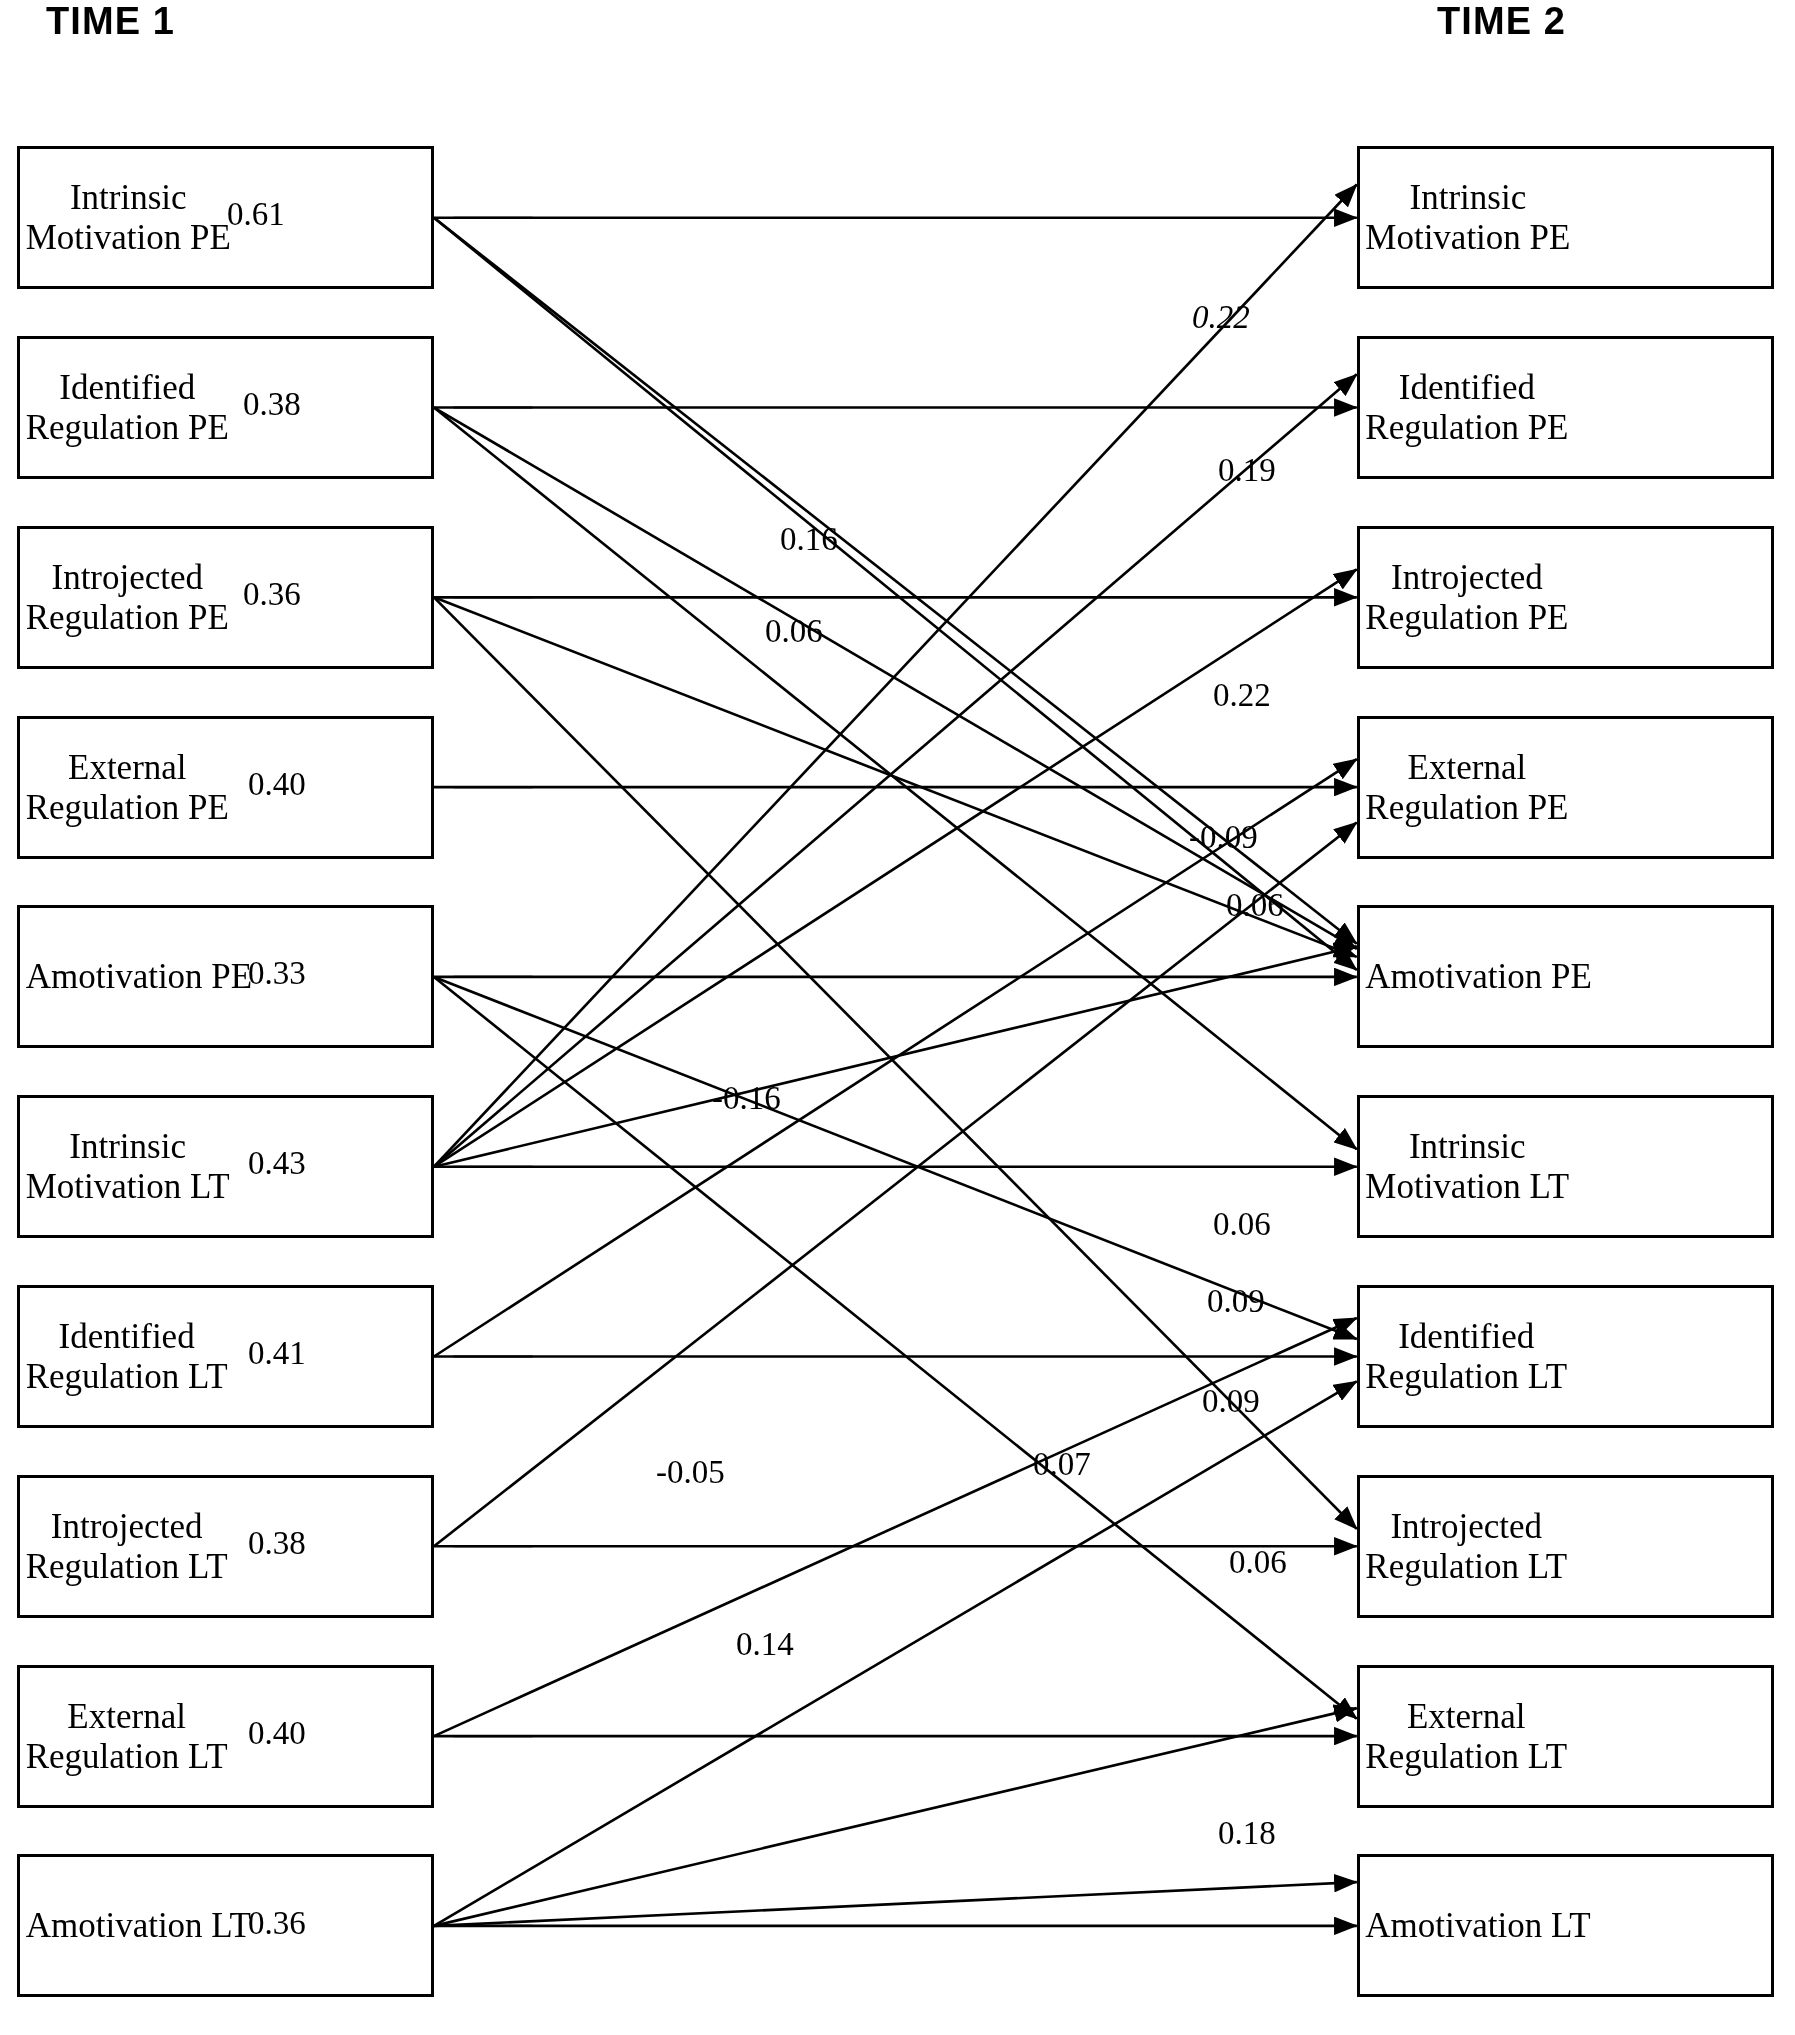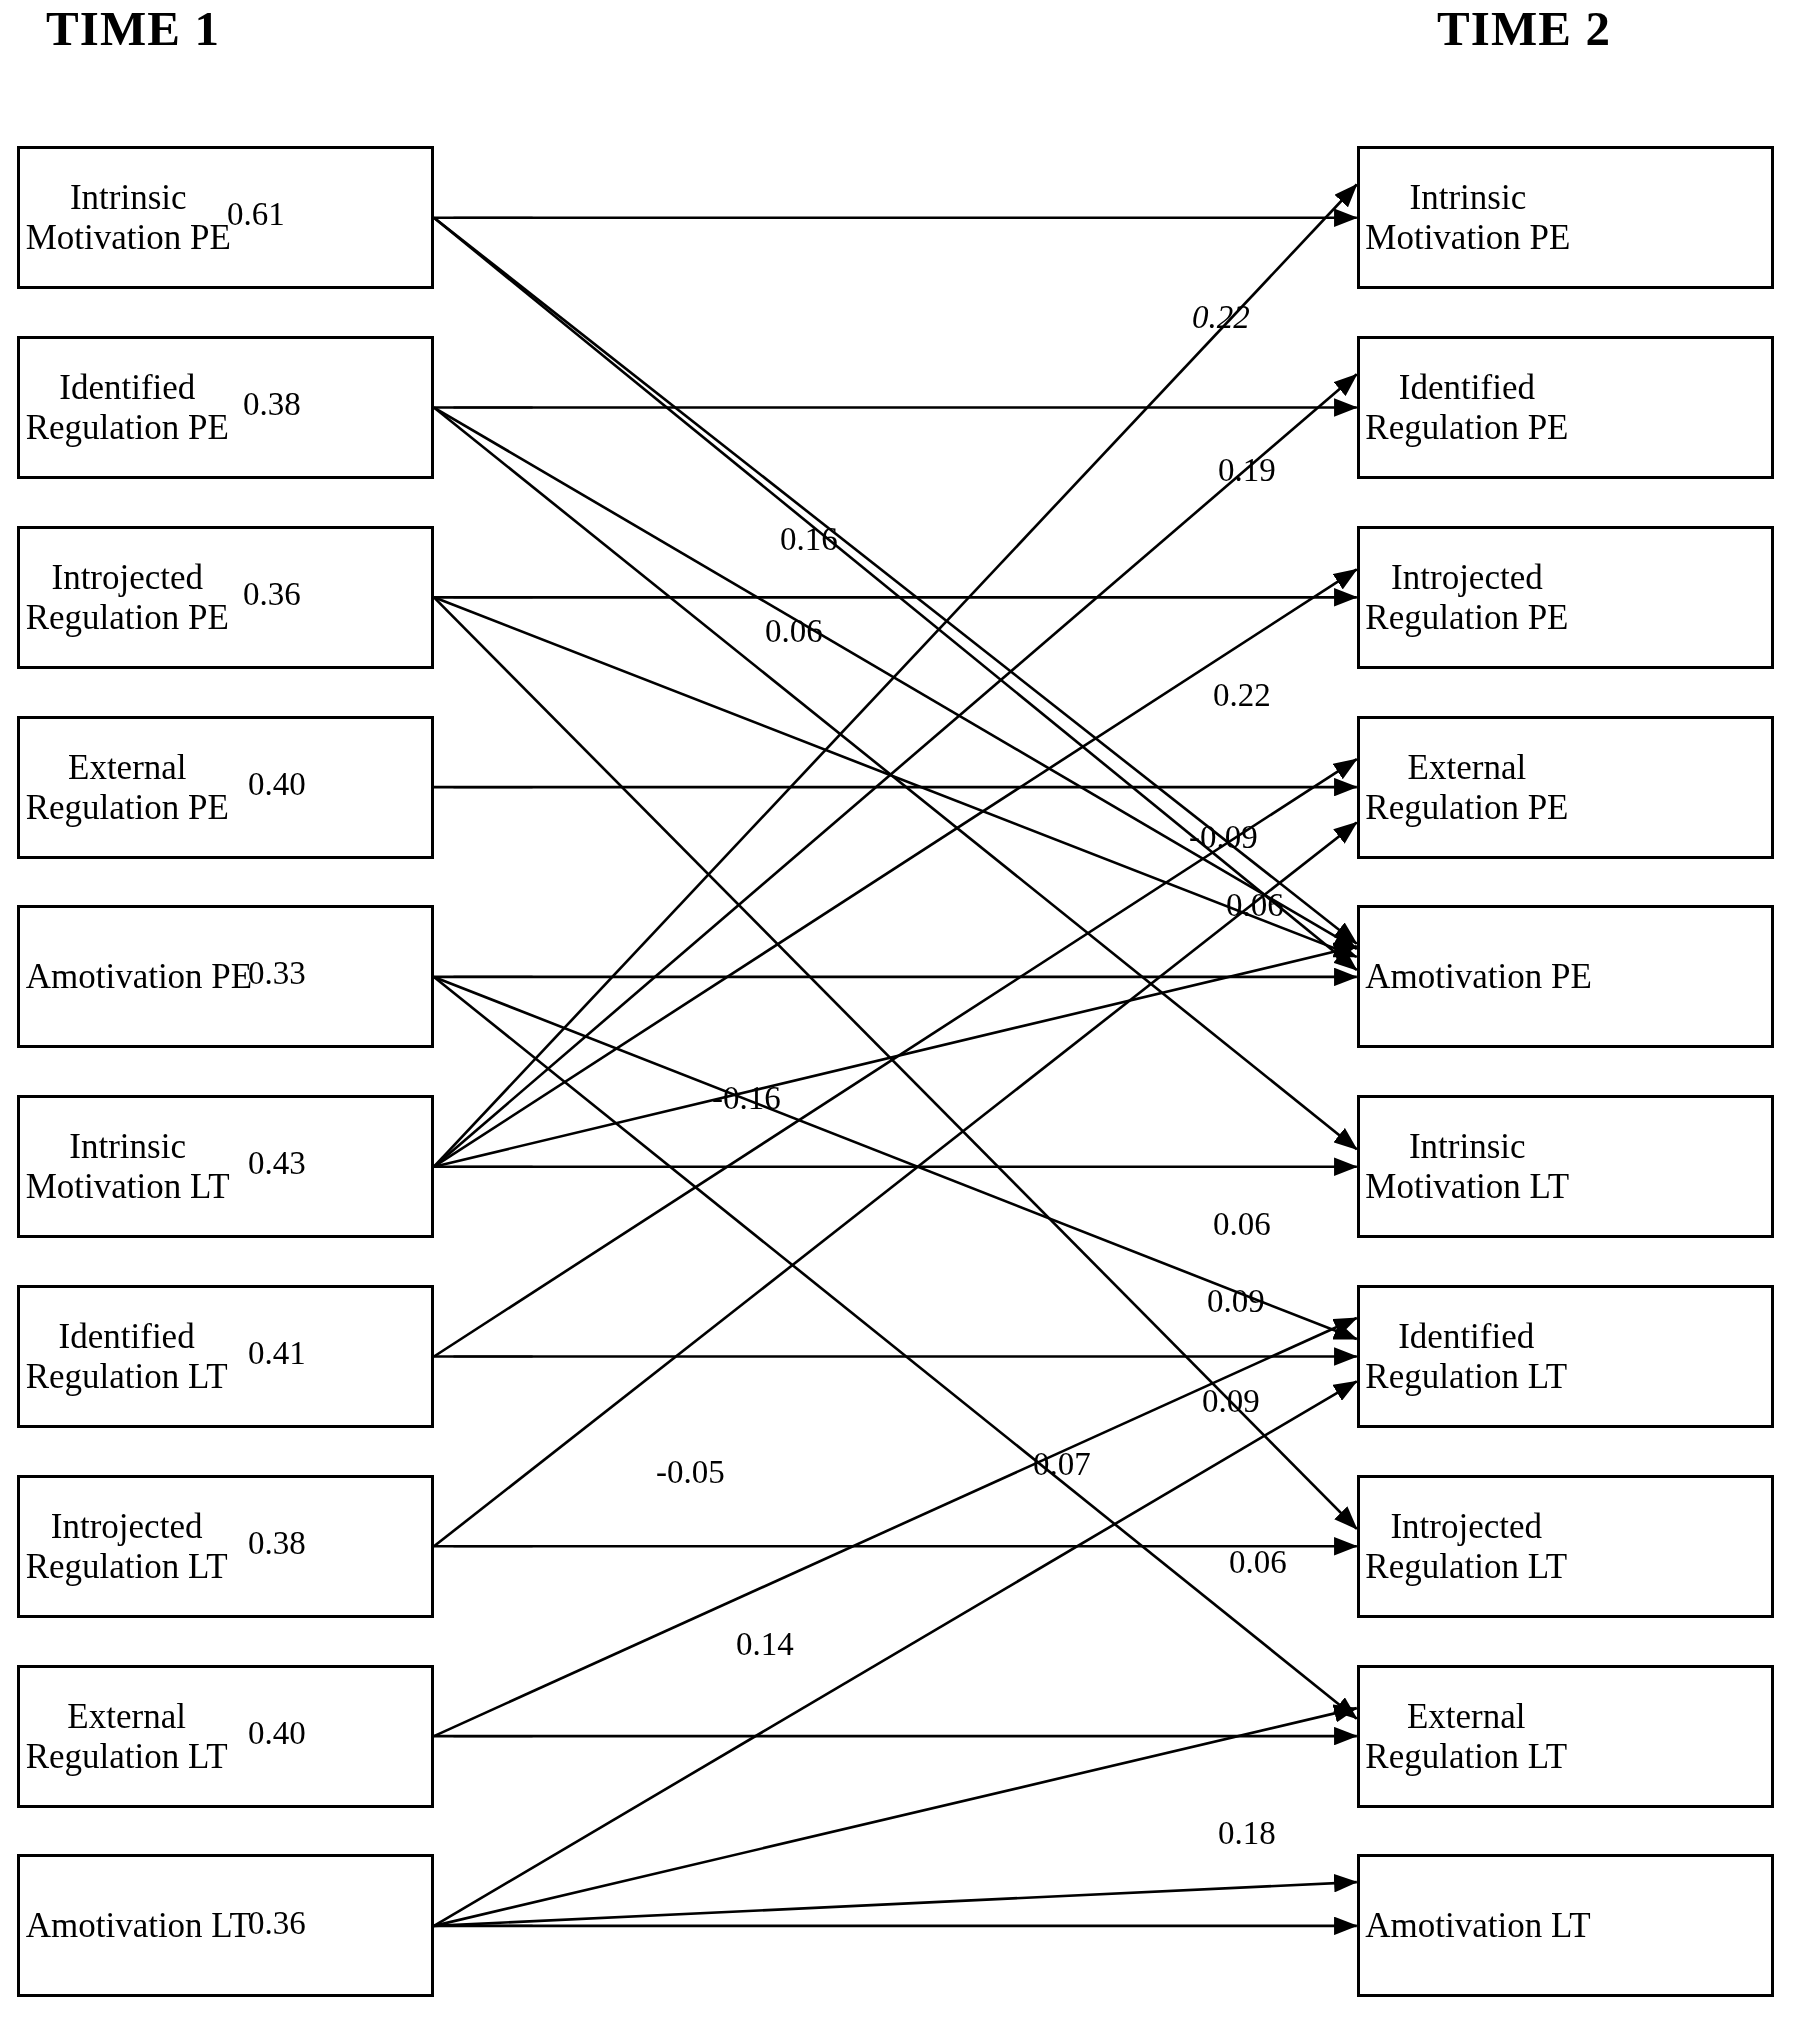--- a/index.html
+++ b/index.html
@@ -1,22 +1,22 @@
 <!DOCTYPE html>
 <html style="font-size:8.4px"><head>
 <meta charset="utf-8">
 <style>
   html,body{margin:0;padding:0;background:#ffffff;}
   body{width:1796px;height:2035px;font-family:"Liberation Serif","DejaVu Serif",serif;color:#000;}
   #stage{position:relative;width:1796px;height:2035px;overflow:hidden;background:#fff;}
   svg.layer{position:absolute;left:0;top:0;width:1796px;height:2035px;}
 
   .col-header{
-    position:absolute;font-weight:bold;font-size:49px;letter-spacing:1.1px;
-    font-family:Liberation Serif, serif;white-space:nowrap;
+    position:absolute;font-weight:bold;font-size:38px;letter-spacing:1.1px;
+    font-family:Liberation Sans, sans-serif;white-space:nowrap;
   }
   .node-box{
     position:absolute;border:3.7px solid #000;background:#fff;box-sizing:border-box;
     display:flex;align-items:center;justify-content:flex-start;text-align:center;
   }
   .node-label{
     font-size:35px;line-height:1.12;font-family:"Liberation Serif","DejaVu Serif",serif;
     white-space:pre-line;padding:0 5.3px;
   }
   .edge-label{

